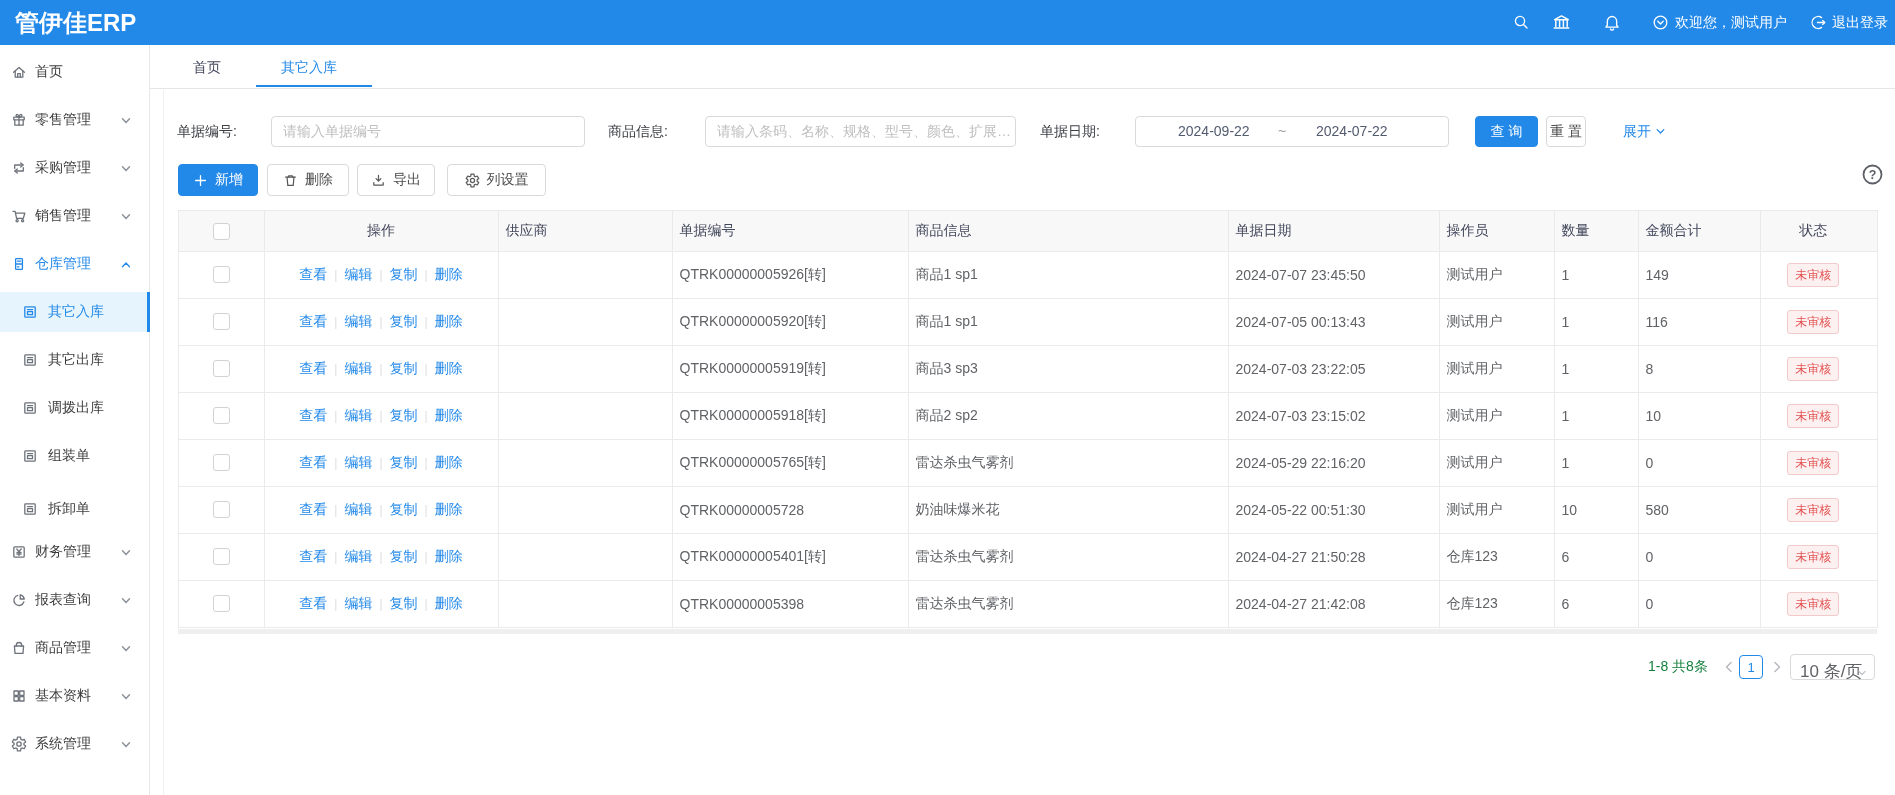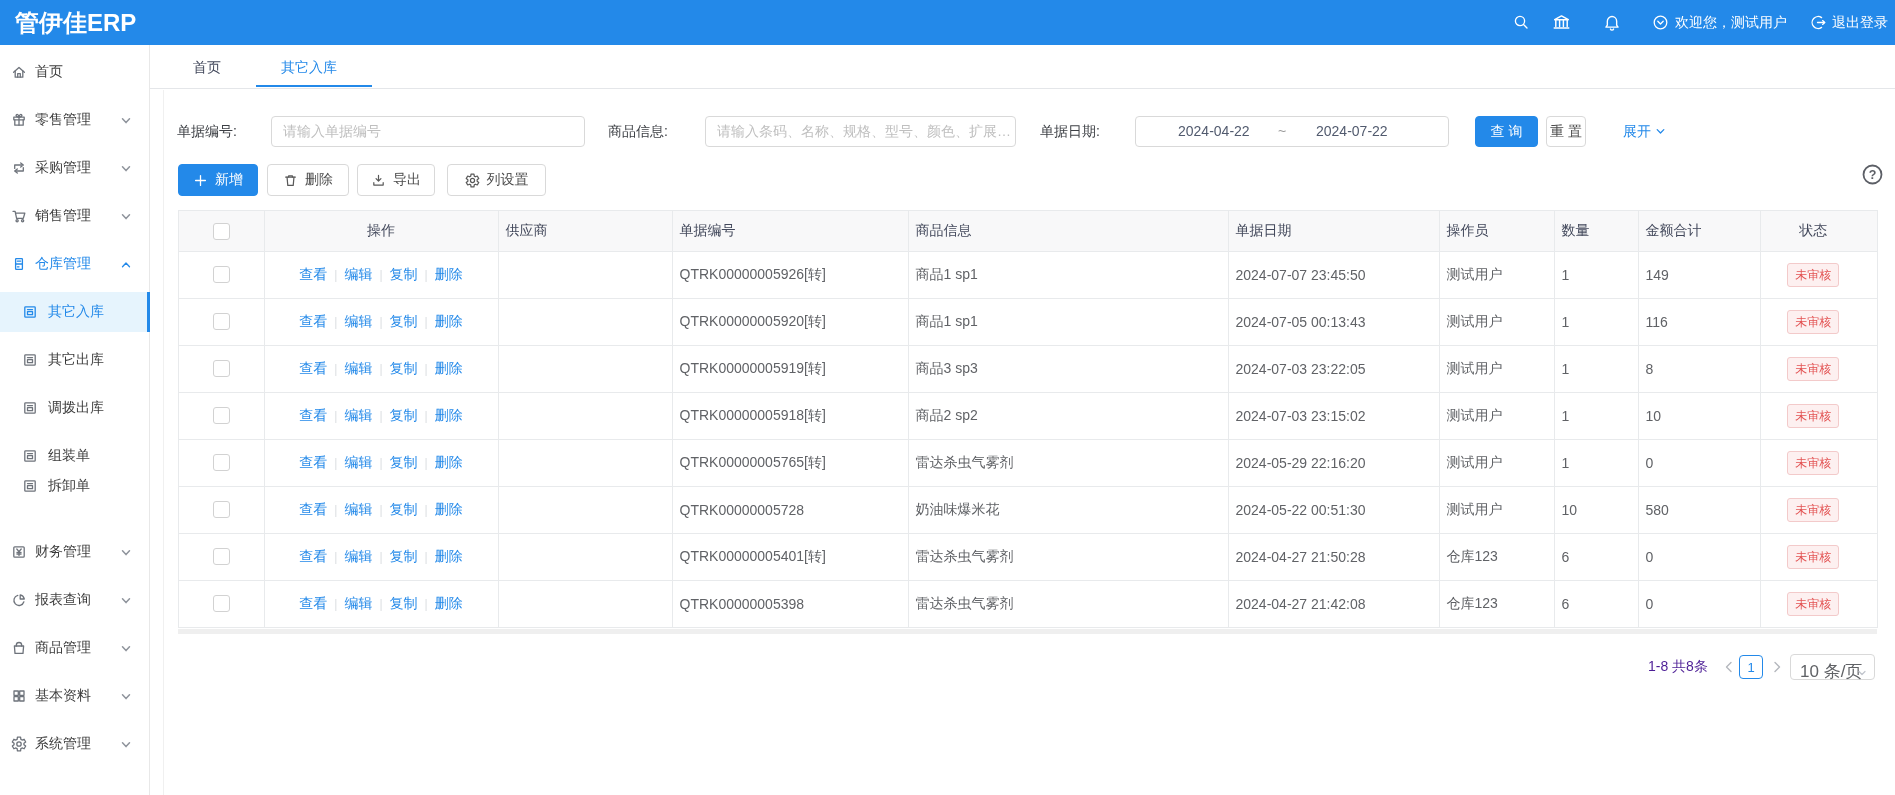--- a/index.html
+++ b/index.html
@@ -165,21 +165,21 @@
       <span class="t">调拨出库</span>
     </div>
 <div class="mi2" style="top:391px;">
       <svg width="16" height="16" viewBox="0 0 16 16" fill="none" stroke="#6e737b" stroke-width="1.3" stroke-linecap="round" stroke-linejoin="round">
         <rect x="2.8" y="2.8" width="10.4" height="10.4" rx="0.8"></rect>
         <path d="M5.5 5.6 H10.5"></path>
         <rect x="5.5" y="7.6" width="5" height="3.1"></rect>
       </svg>
       <span class="t">组装单</span>
     </div>
-<div class="mi2" style="top:421px;">
+<div class="mi2" style="top:444px;">
       <svg width="16" height="16" viewBox="0 0 16 16" fill="none" stroke="#6e737b" stroke-width="1.3" stroke-linecap="round" stroke-linejoin="round">
         <rect x="2.8" y="2.8" width="10.4" height="10.4" rx="0.8"></rect>
         <path d="M5.5 5.6 H10.5"></path>
         <rect x="5.5" y="7.6" width="5" height="3.1"></rect>
       </svg>
       <span class="t">拆卸单</span>
     </div>
 <div class="mi" style="top:487px;">
       <svg width="16" height="16" viewBox="0 0 16 16" fill="none" stroke="#6e737b" stroke-width="1.3" stroke-linecap="round" stroke-linejoin="round">
         <rect x="2.8" y="2.8" width="10.4" height="10.4" rx="1"></rect>
@@ -241,21 +241,21 @@
   <div class="tab blue" style="left:131px;">其它入库</div>
 </div>
 <div id="inkbar"></div>
 <div id="vline"></div>
 <div class="flabel" style="left:160px;margin-left:17px;">单据编号:</div>
 <div class="finput" style="left:271px; width:314px;">请输入单据编号</div>
 <div class="flabel" style="left:608px;">商品信息:</div>
 <div class="finput" style="left:705px; width:311px;">请输入条码、名称、规格、型号、颜色、扩展…</div>
 <div class="flabel" style="left:1040px;">单据日期:</div>
 <div class="finput" style="left:1135px; width:314px; color:#515a6e; padding-left:0;">
-  <span style="position:absolute; left:42px;">2024-04-22</span>
+  <span style="position:absolute; left:42px;">2024-09-22</span>
   <span style="position:absolute; left:142px; color:#999;">~</span>
   <span style="position:absolute; left:180px;">2024-07-22</span>
 </div>
 <div class="btn btn-blue" style="left:1475px; top:116px; width:63px; height:31px;">查 询</div>
 <div class="btn btn-white" style="left:1546px; top:116px; width:40px; height:31px;">重 置</div>
 <div class="blue" style="position:absolute; left:1623px; top:123px; font-size:14px; height:16px; line-height:16px;">展开 <svg width="11" height="11" viewBox="0 0 12 12" fill="none" stroke="#2389e9" stroke-width="1.4" stroke-linecap="round" stroke-linejoin="round" style="vertical-align:-1px;">
       <path d="M2.4 4 L6 7.6 L9.6 4"></path>
     </svg></div>
 <div class="btn btn-blue" style="left:178px; top:164px; width:80px;">
     <svg width="15" height="15" viewBox="0 0 15 15" fill="none" stroke="#fff" stroke-width="1.3" stroke-linecap="round" stroke-linejoin="round">
@@ -410,21 +410,21 @@
           <td>仓库123</td>
           <td>6</td>
           <td>0</td>
           <td class="c"><span class="badge">未审核</span></td>
         </tr>
 </tbody>
     </table>
 </div>
 <div id="strip"></div>
 <div id="pager">
-    <span style="position:absolute;left:1648px;top:6px;font-size:14px;color:#4c1d95;text-align:center;">1-8 共8条</span>
+    <span style="position:absolute;left:1648px;top:6px;font-size:14px;color:#15803d;text-align:center;">1-8 共8条</span>
     <span style="position:absolute;left:1724px;top:7px;"><svg width="10" height="12" viewBox="0 0 10 12" fill="none" stroke="#b4b7bd" stroke-width="1.4" stroke-linecap="round" stroke-linejoin="round">
         <path d="M7 1.5 L2.5 6 L7 10.5"></path>
       </svg></span>
     <span style="position:absolute;left:1739px;top:3px;width:24px;height:24px;border:1px solid #2389e9;border-radius:4px;color:#2389e9;font-size:13px;display:flex;align-items:center;justify-content:center;">1</span>
     <span style="position:absolute;left:1772px;top:7px;"><svg width="10" height="12" viewBox="0 0 10 12" fill="none" stroke="#b4b7bd" stroke-width="1.4" stroke-linecap="round" stroke-linejoin="round">
         <path d="M3 1.5 L7.5 6 L3 10.5"></path>
       </svg></span>
     <span style="position:absolute;left:1790px;top:2px;width:85px;height:26px;border:1px solid #d9d9d9;border-radius:4px;color:#606266;font-size:17px;">
       <span style="position:absolute;left:9px;top:5px;">10 条/页</span>
       <span style="position:absolute;right:7px;top:8px;"><svg width="10" height="10" viewBox="0 0 10 10" fill="none" stroke="#c0c4cc" stroke-width="1.2" stroke-linecap="round" stroke-linejoin="round">

